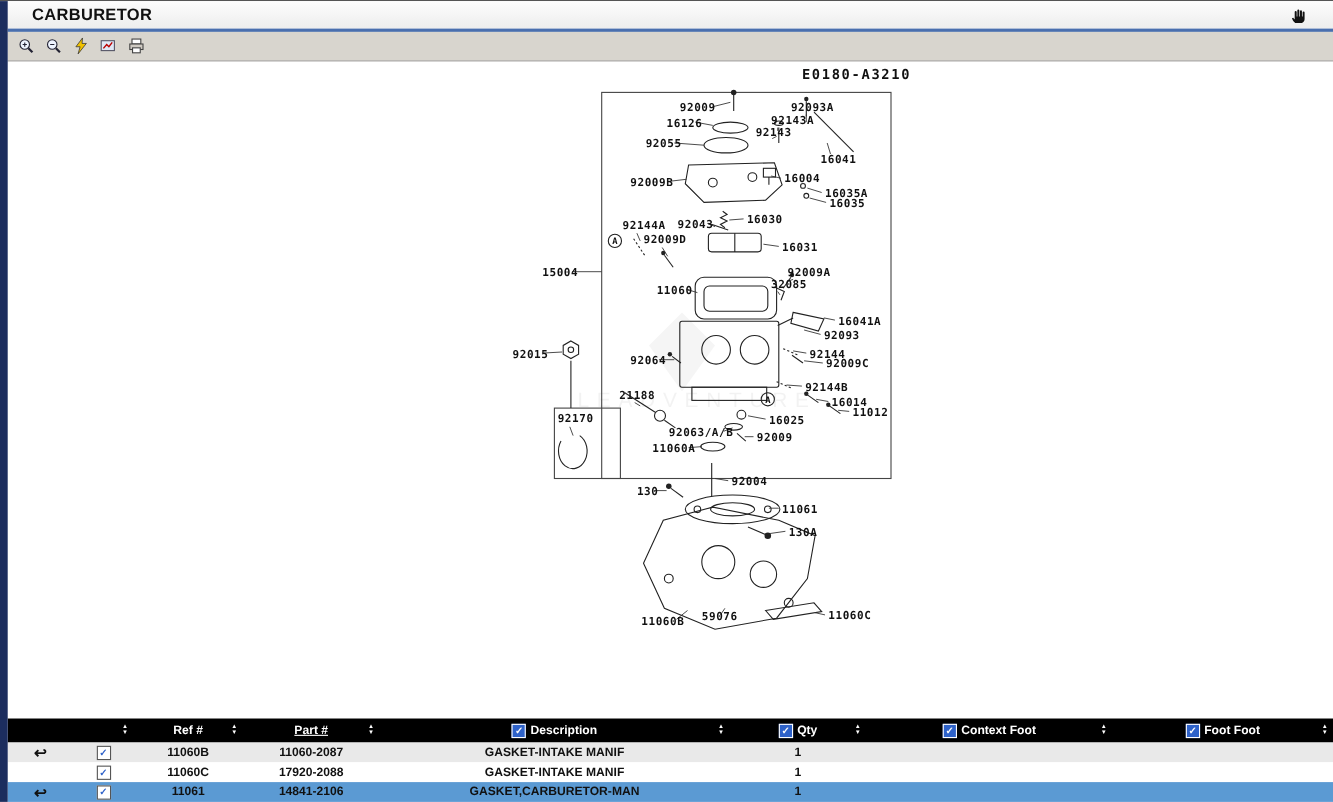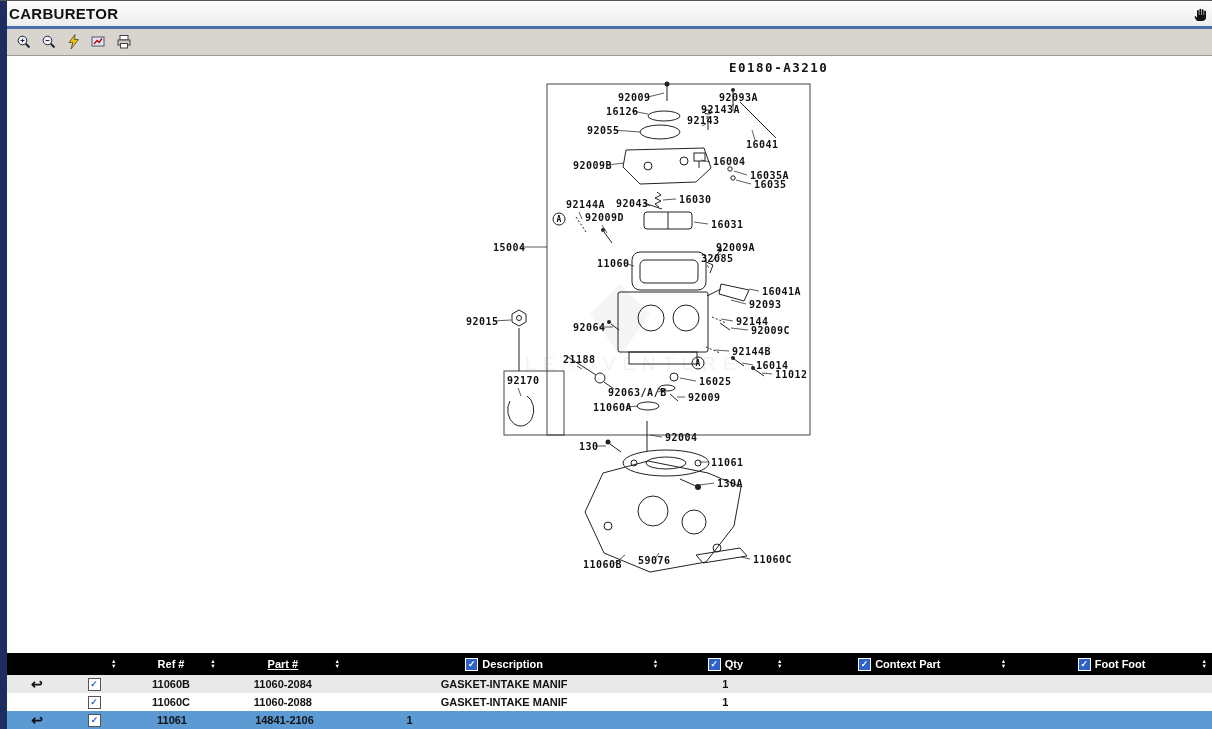--- a/index.html
+++ b/index.html
@@ -5,21 +5,21 @@
   html,body{margin:0;padding:0;background:#fff;}
   .page{position:relative;width:1212px;height:729px;overflow:hidden;
         font-family:"Liberation Sans",sans-serif;background:#fff;
         border-top:1px solid #555;box-sizing:border-box;}
   .left-stripe{position:absolute;left:0;top:0;bottom:0;width:7px;background:#1c2d5e;z-index:50;}
   .content{position:absolute;left:7px;top:0;right:0;bottom:0;display:flex;flex-direction:column;}
 
   
   .titlebar{height:28px;flex:0 0 28px;display:flex;align-items:center;
             background:linear-gradient(#fdfdfd,#ededed);
-            border-bottom:3px solid #4a6fae;padding:0 2px;box-sizing:border-box;}
+            border-bottom:3px solid #4a6fae;padding:0 22px;box-sizing:border-box;}
   .titlebar h1{margin:0;font-size:15px;font-weight:bold;color:#111;letter-spacing:.3px;}
   .hand{margin-left:auto;width:18px;height:18px;cursor:pointer;}
 
   
   .toolbar{height:26px;flex:0 0 26px;background:#d8d5ce;border-bottom:1px solid #9a9a9a;
            display:flex;align-items:center;gap:7px;padding-left:8px;}
   .tbtn{width:18px;height:18px;display:flex;align-items:center;justify-content:center;cursor:pointer;}
   .tbtn svg{width:16px;height:16px;}
 
   
@@ -327,21 +327,21 @@
           <div class="th" style="width: 125px;">
             <span class="cb">✓</span>
             <span class="thlabel">Qty</span>
             <span class="sort">
               <span>▲</span>
               <span>▼</span>
             </span>
           </div>
           <div class="th" style="width: 225px;">
             <span class="cb">✓</span>
-            <span class="thlabel">Context Part</span>
+            <span class="thlabel">Context Foot</span>
             <span class="sort">
               <span>▲</span>
               <span>▼</span>
             </span>
           </div>
           <div class="th" style="width: 202px;">
             <span class="cb">✓</span>
             <span class="thlabel">Foot Foot</span>
             <span class="sort">
               <span>▲</span>
@@ -351,47 +351,48 @@
         </div>
       <div id="tbody">
           <div class="tr odd">
             <div class="td" style="width: 60px;">
               <span class="rowarrow">↩</span>
             </div>
             <div class="td" style="width: 55px;">
               <span class="rowcb">✓</span>
             </div>
             <div class="td" style="width: 100px;">11060B</div>
-            <div class="td" style="width: 125px;">11060-2084</div>
+            <div class="td" style="width: 125px;">11060-2087</div>
             <div class="td" style="width: 320px;">GASKET-INTAKE MANIF</div>
             <div class="td" style="width: 125px;">1</div>
             <div class="td" style="width: 225px;"></div>
             <div class="td" style="width: 202px;"></div>
           </div>
           <div class="tr even">
             <div class="td" style="width: 60px;"></div>
             <div class="td" style="width: 55px;">
               <span class="rowcb">✓</span>
             </div>
             <div class="td" style="width: 100px;">11060C</div>
-            <div class="td" style="width: 125px;">11060-2088</div>
+            <div class="td" style="width: 125px;">17920-2088</div>
             <div class="td" style="width: 320px;">GASKET-INTAKE MANIF</div>
             <div class="td" style="width: 125px;">1</div>
             <div class="td" style="width: 225px;"></div>
             <div class="td" style="width: 202px;"></div>
           </div>
           <div class="tr sel">
             <div class="td" style="width: 60px;">
               <span class="rowarrow">↩</span>
             </div>
             <div class="td" style="width: 55px;">
               <span class="rowcb">✓</span>
             </div>
             <div class="td" style="width: 100px;">11061</div>
             <div class="td" style="width: 125px;">14841-2106</div>
+            <div class="td" style="width: 320px;">GASKET,CARBURETOR-MAN</div>
             <div class="td" style="width: 125px;">1</div>
             <div class="td" style="width: 225px;"></div>
             <div class="td" style="width: 202px;"></div>
           </div>
         </div>
     </div>
 
   </div>
 </div>
 

